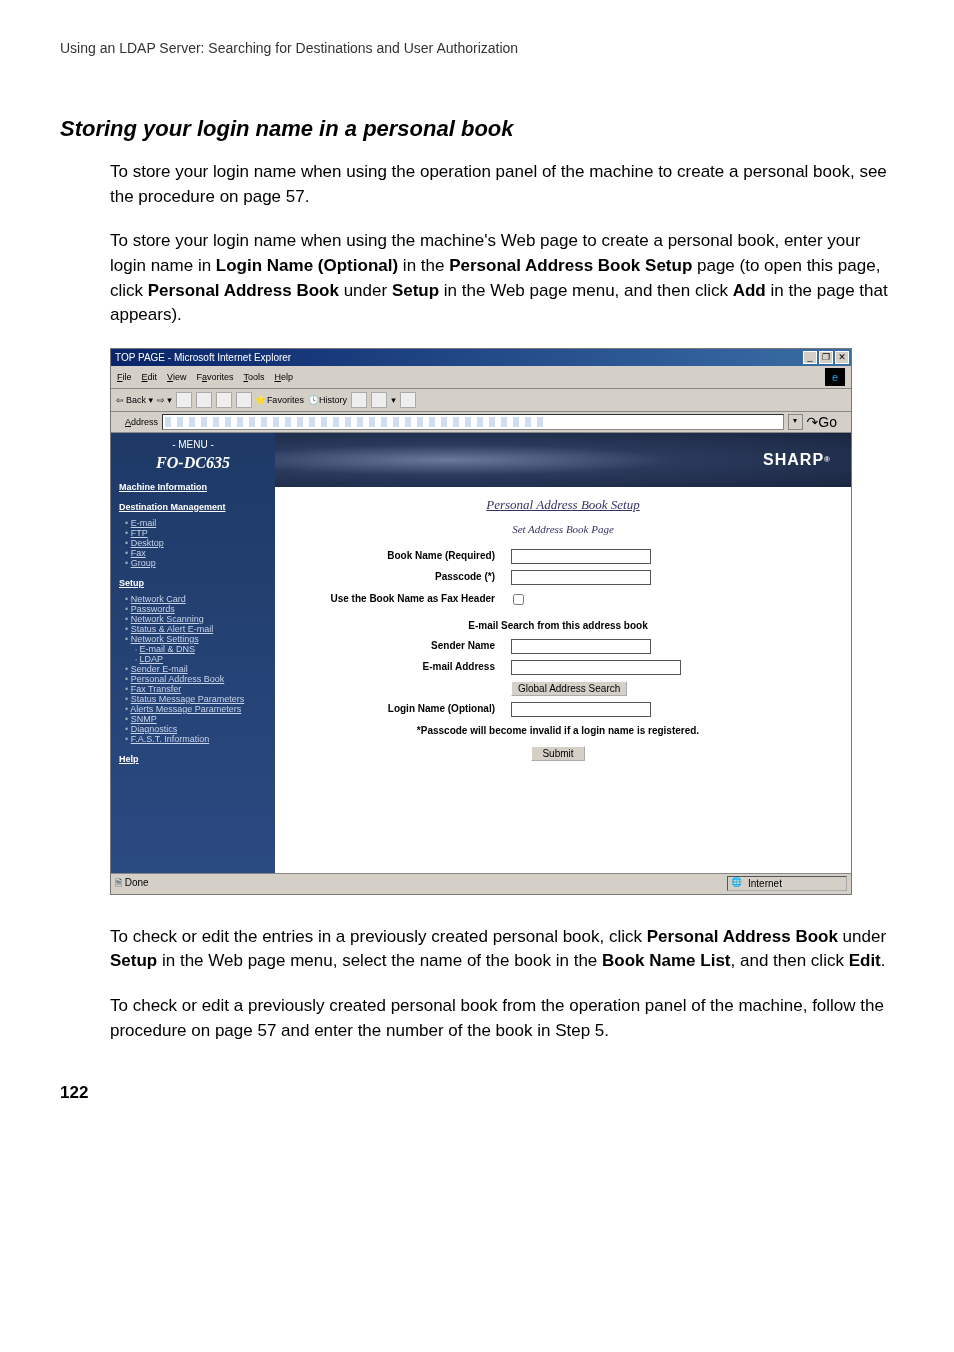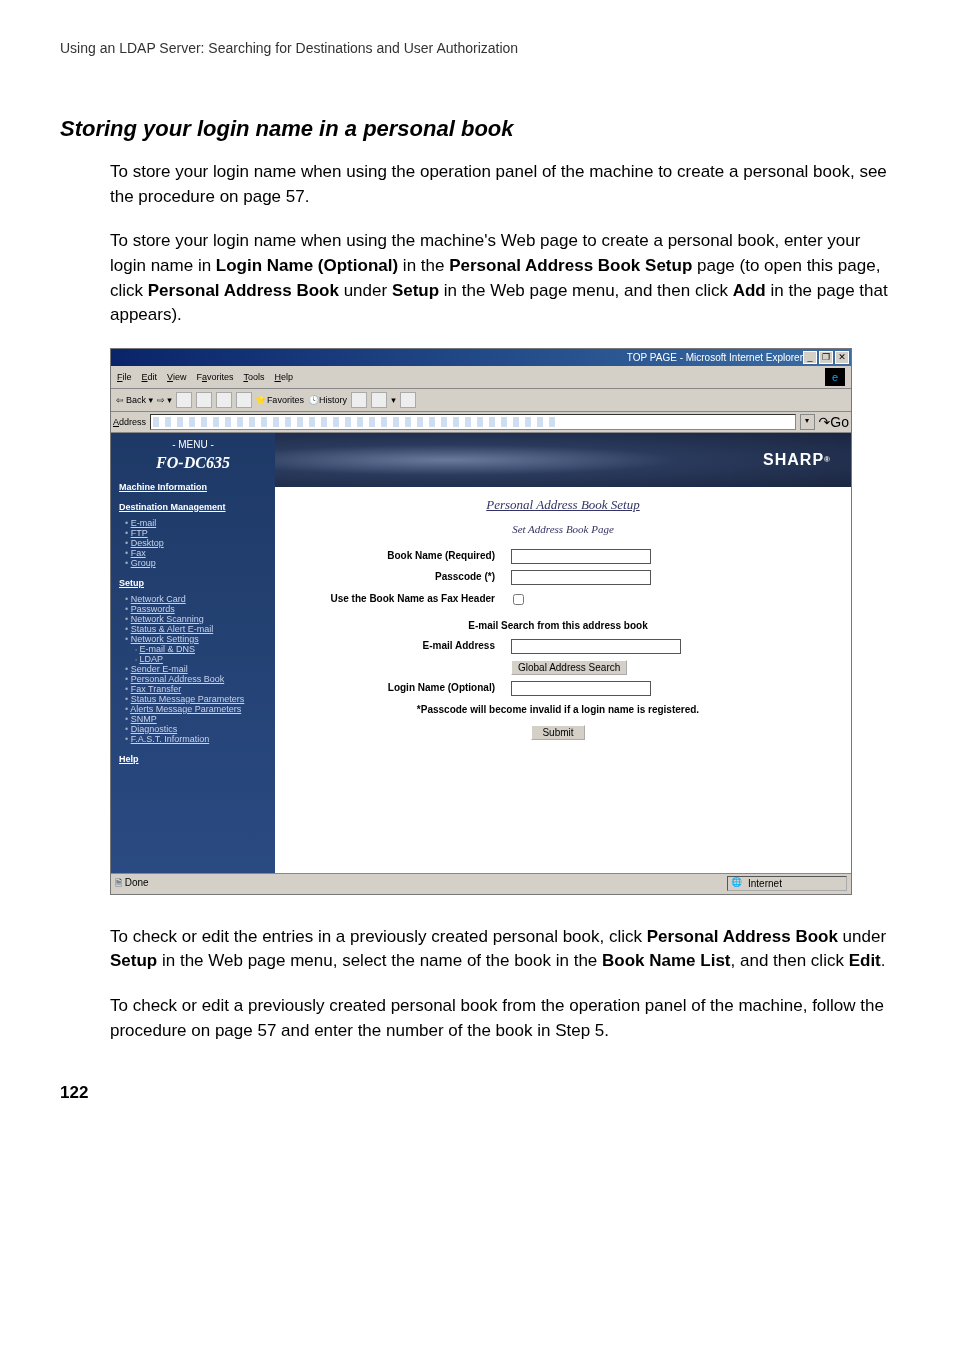--- a/index.html
+++ b/index.html
@@ -42,21 +42,21 @@
     border: 1px solid #777;
     background: #d4d0c8;
     font-size: 9px;
     font-family: Tahoma, sans-serif;
   }
   .title-bar {
     background: linear-gradient(to right, #0a246a, #3a6ea5);
     color: #fff;
     padding: 2px 2px 2px 4px;
     display: flex;
-    justify-content: flex-end;
+    justify-content: space-between;
     align-items: center;
     font-size: 10px;
   }
   .title-bar .wb { display: flex; gap: 2px; }
   .title-bar .btn {
     width: 14px; height: 13px;
     background: #d4d0c8;
     border: 1px solid #fff;
     box-sizing: border-box;
     color: #000;
@@ -93,21 +93,21 @@
   .toolbar .tb-txt { font-size: 9px; }
   .toolbar .tb-icon {
     width: 14px; height: 14px;
     border: 1px solid #aaa;
     background: #eee;
     display:inline-block;
   }
   .addr-bar {
     display: flex;
     gap: 4px;
-    padding: 2px 2px;
+    padding: 2px 14px;
     align-items: center;
     border-bottom: 1px solid #888;
   }
   .addr-bar .addr-box {
     flex: 1;
     background: #fff;
     border: 1px inset #888;
     height: 14px;
     position: relative;
     overflow: hidden;
@@ -398,20 +398,24 @@
           <input type="text" style="">
         </div>
         <div class="form-row">
           <div class="lbl">Use the Book Name as Fax Header</div>
           <input type="checkbox" style="">
         </div>
 
         <div class="section-header">E-mail Search from this address book</div>
 
         <div class="form-row">
+          <div class="lbl">Sender Name</div>
+          <input type="text" style="">
+        </div>
+        <div class="form-row">
           <div class="lbl">E-mail Address</div>
           <input type="text" class="wide" style="">
         </div>
         <button class="gas-btn">Global Address Search</button>
         <div class="form-row">
           <div class="lbl">Login Name (Optional)</div>
           <input type="text" style="">
         </div>
 
         <div class="note">*Passcode will become invalid if a login name is registered.</div>

